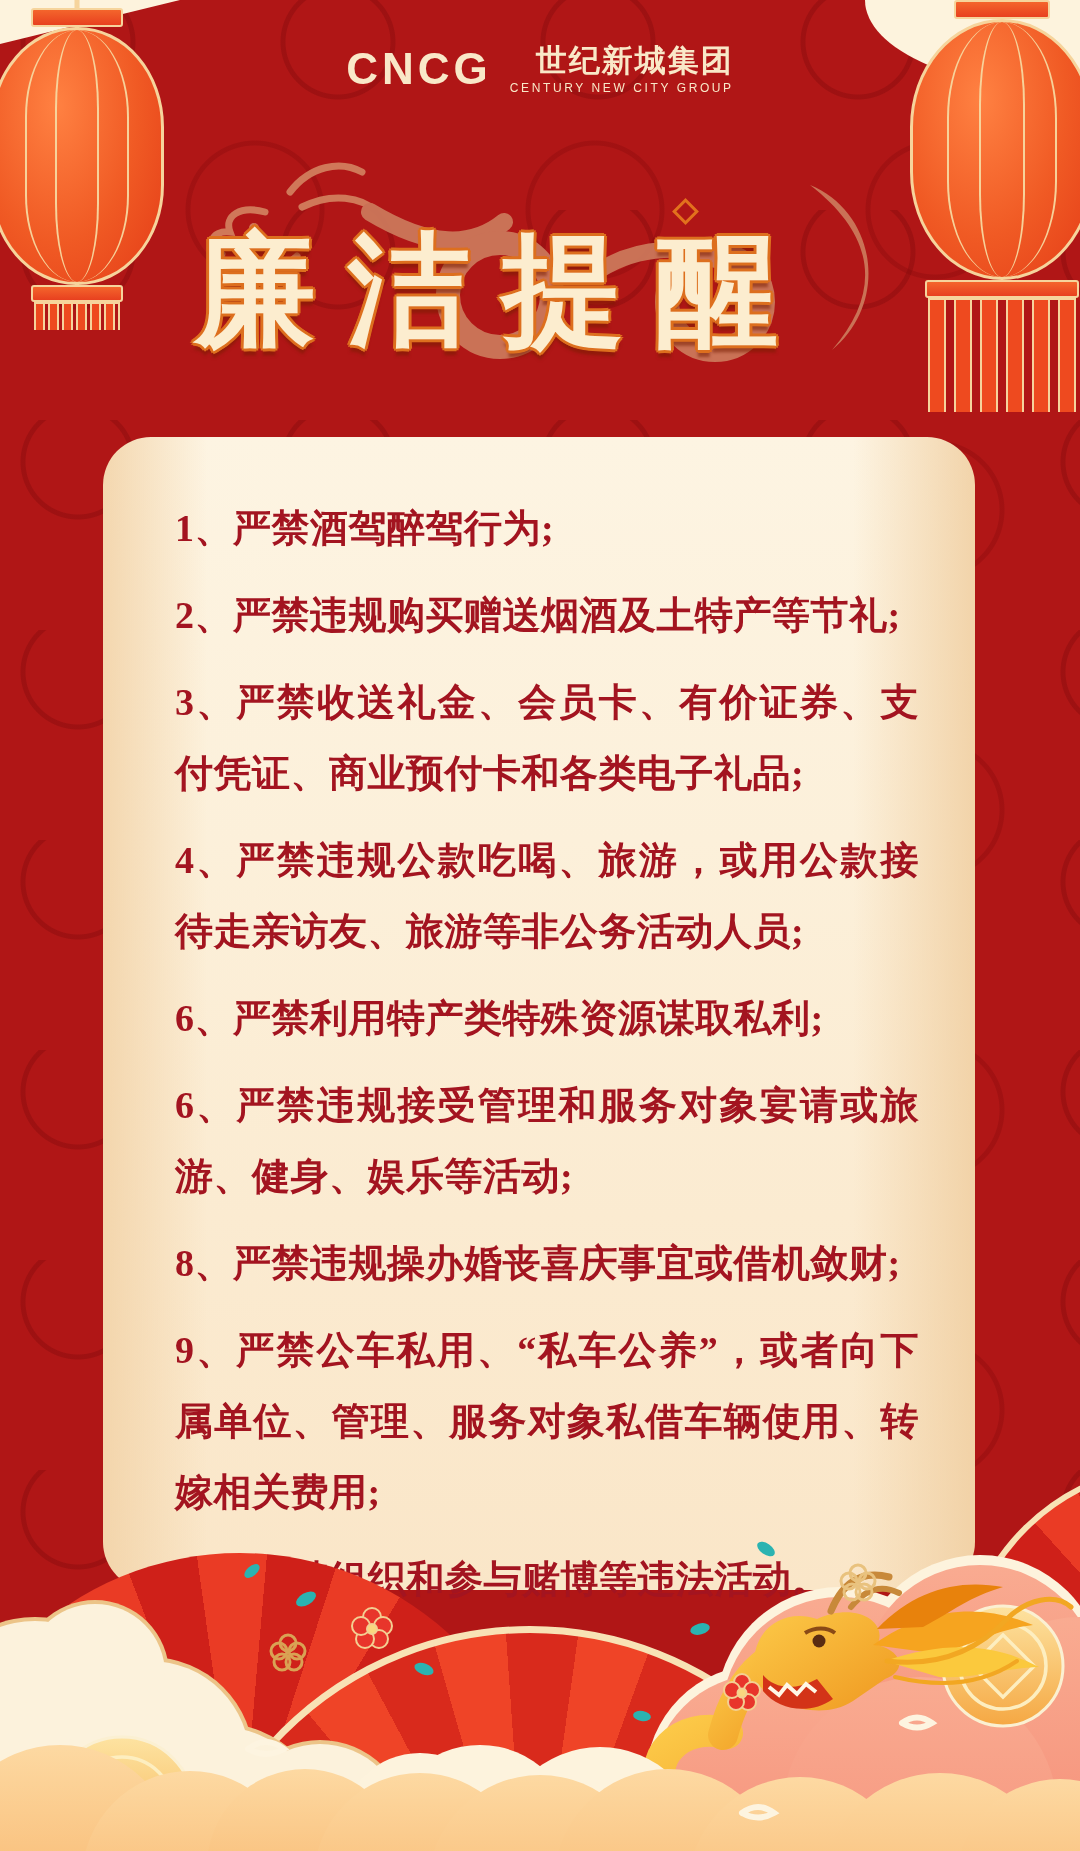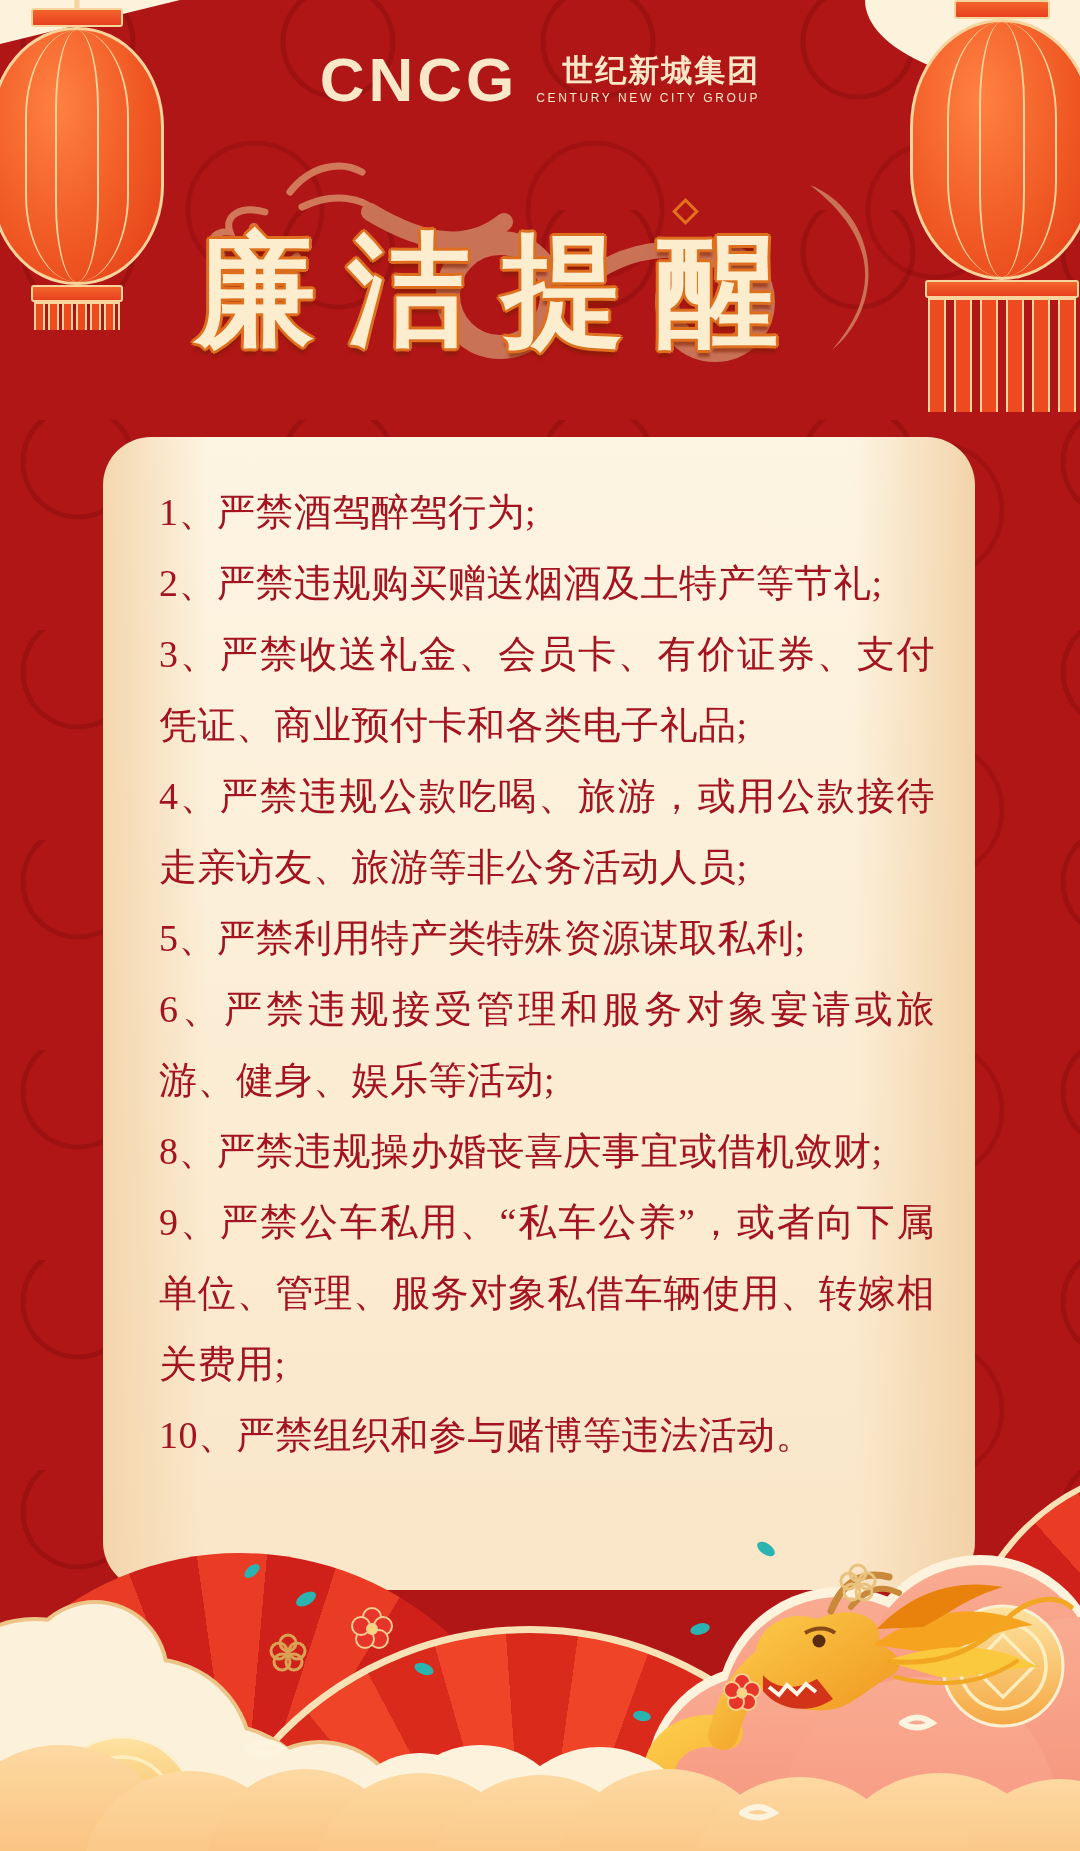--- a/index.html
+++ b/index.html
@@ -38,21 +38,21 @@
   .lantern-right .cap{width:92px;height:15px;}
   .lantern-right .body{width:178px;height:255px;border-radius:92px/108px;}
   .lantern-right .panel.p1{left:34px;right:34px;border-radius:62px/108px;}
   .lantern-right .panel.p2{left:66px;right:66px;border-radius:30px/108px;}
   .lantern-right .foot{width:150px;height:14px;}
   .lantern-right .fringe{width:148px;height:112px;
     background:repeating-linear-gradient(90deg,#f6d49c 0 2px,#ee4a1f 2px 16px,#f6d49c 16px 18px,rgba(0,0,0,0) 18px 26px);}
   
   .logo{position:absolute;top:44px;left:0;width:100%;display:flex;justify-content:center;align-items:center;gap:18px;z-index:6;}
   .logo .cncg{font-family:"Liberation Sans","DejaVu Sans",sans-serif;font-weight:bold;
-    font-size:62px;letter-spacing:4px;color:#f9e8c8;}
+    font-size:44px;letter-spacing:4px;color:#f9e8c8;}
   .logo .co{display:flex;flex-direction:column;line-height:1;align-items:flex-end;}
   .logo .cn{font-family:"Liberation Sans","DejaVu Sans",sans-serif;font-weight:bold;font-size:31px;color:#f9e8c8;letter-spacing:2px;}
   .logo .en{font-family:"Liberation Sans","DejaVu Sans",sans-serif;font-size:12px;color:#f9e8c8;letter-spacing:2.6px;margin-top:6px;}
   
   .title-wrap{position:absolute;top:150px;left:0;width:100%;height:260px;z-index:3;padding-left:44px;}
   .dragon-silhouette{position:absolute;left:170px;top:0;opacity:.92;}
   h1.title{
     position:absolute;left:0;top:60px;width:100%;margin:0;text-align:center;
     font-size:122px;font-weight:bold;color:#fcedcf;letter-spacing:32px;padding-right:120px;box-sizing:border-box;
     text-shadow:
@@ -60,21 +60,21 @@
       -2px -2px #dd6f1e, 2px 2px #dd6f1e, -2px 2px #dd6f1e, 2px -2px #dd6f1e,
       0 7px 3px rgba(120,30,0,.55);}
   .title-spark{position:absolute;left:676px;top:52px;width:13px;height:13px;border:3px solid #e2711d;transform:rotate(45deg);}
   
   .card{
     position:absolute;left:103px;top:437px;width:872px;height:1153px;border-radius:48px;z-index:2;
     background:
       linear-gradient(90deg, rgba(242,210,166,.85) 0%, rgba(253,244,225,0) 12%, rgba(253,244,225,0) 86%, rgba(240,206,160,.85) 100%),
       linear-gradient(180deg,#fdf4e2 0%, #fcf0da 35%, #fae6c8 100%);
     box-sizing:border-box;padding:40px 40px 0 56px;}
-  .card .item{margin:0;font-size:38px;line-height:71px;font-weight:normal;color:#a31420;
+  .card .item{margin:16px;font-size:38px;line-height:71px;font-weight:bold;color:#a31420;
     text-align:justify;text-align-last:left;letter-spacing:.5px;}
   
   .fan{position:absolute;border-radius:50%;}
   .fan-left{left:-70px;top:1553px;width:620px;height:620px;z-index:3;
     background:repeating-conic-gradient(from 196deg at 50% 50%, #ea3b25 0 13deg, #cf2019 13deg 26deg);}
   .fan-center{left:178px;top:1626px;width:690px;height:690px;z-index:3;border:7px solid #f8e2b5;
     background:repeating-conic-gradient(from -64deg at 50% 50%, #ef4427 0 12deg, #d92a1c 12deg 24deg);}
   .fan-right{left:958px;top:1462px;width:430px;height:430px;z-index:3;border:6px solid #f8e2b5;
     background:repeating-conic-gradient(from 150deg at 50% 50%, #ea3b25 0 14deg, #cf2019 14deg 28deg);}
   .decor-bottom{position:absolute;left:0;top:1511px;width:1080px;height:340px;z-index:4;}
@@ -139,21 +139,21 @@
     <div>
 
         <p class="item">1、严禁酒驾醉驾行为;</p>
 
         <p class="item">2、严禁违规购买赠送烟酒及土特产等节礼;</p>
 
         <p class="item">3、严禁收送礼金、会员卡、有价证券、支付凭证、商业预付卡和各类电子礼品;</p>
 
         <p class="item">4、严禁违规公款吃喝、旅游，或用公款接待走亲访友、旅游等非公务活动人员;</p>
 
-        <p class="item">5、严禁利用特产类特殊资源谋取私利;</p>
+        <p class="item">6、严禁利用特产类特殊资源谋取私利;</p>
 
         <p class="item">6、严禁违规接受管理和服务对象宴请或旅游、健身、娱乐等活动;</p>
 
 
         <p class="item">8、严禁违规操办婚丧喜庆事宜或借机敛财;</p>
 
         <p class="item">9、严禁公车私用、“私车公养”，或者向下属单位、管理、服务对象私借车辆使用、转嫁相关费用;</p>
 
         <p class="item">10、严禁组织和参与赌博等违法活动。</p>
       </div>

